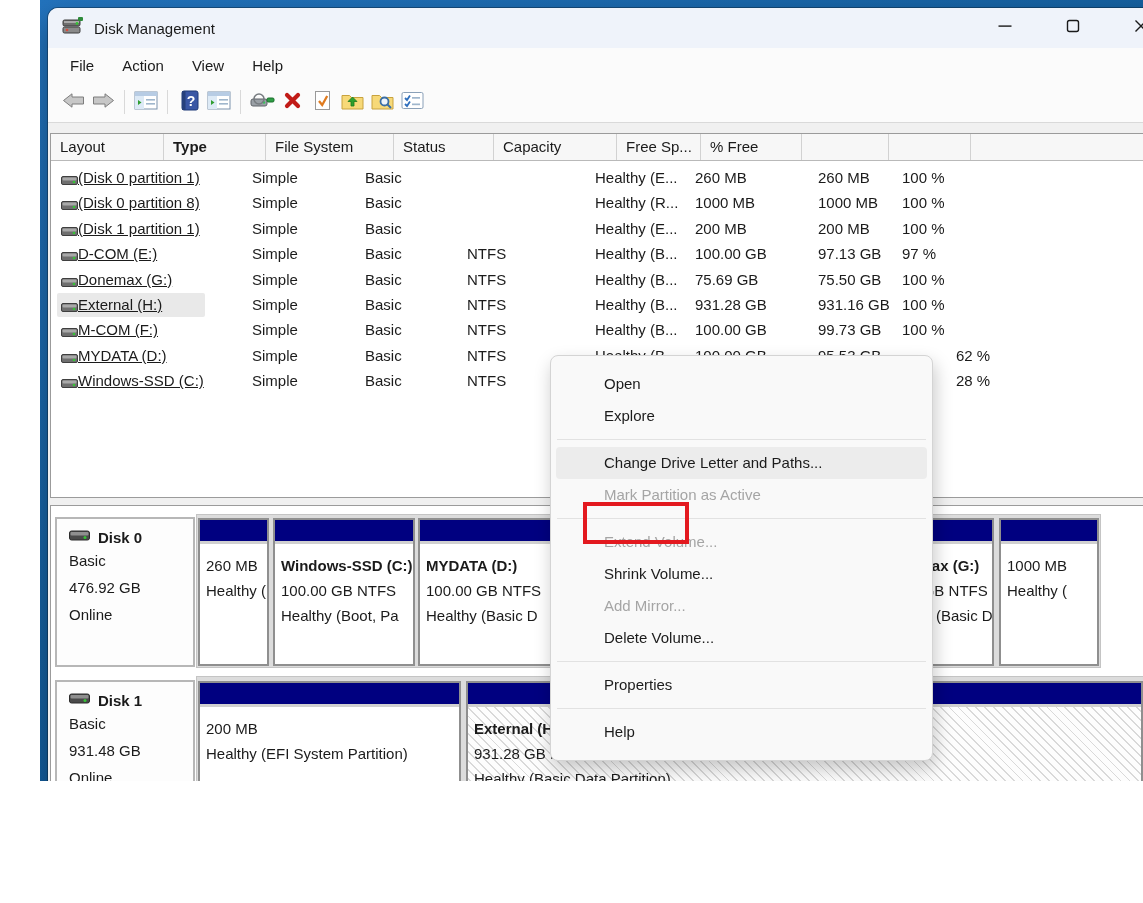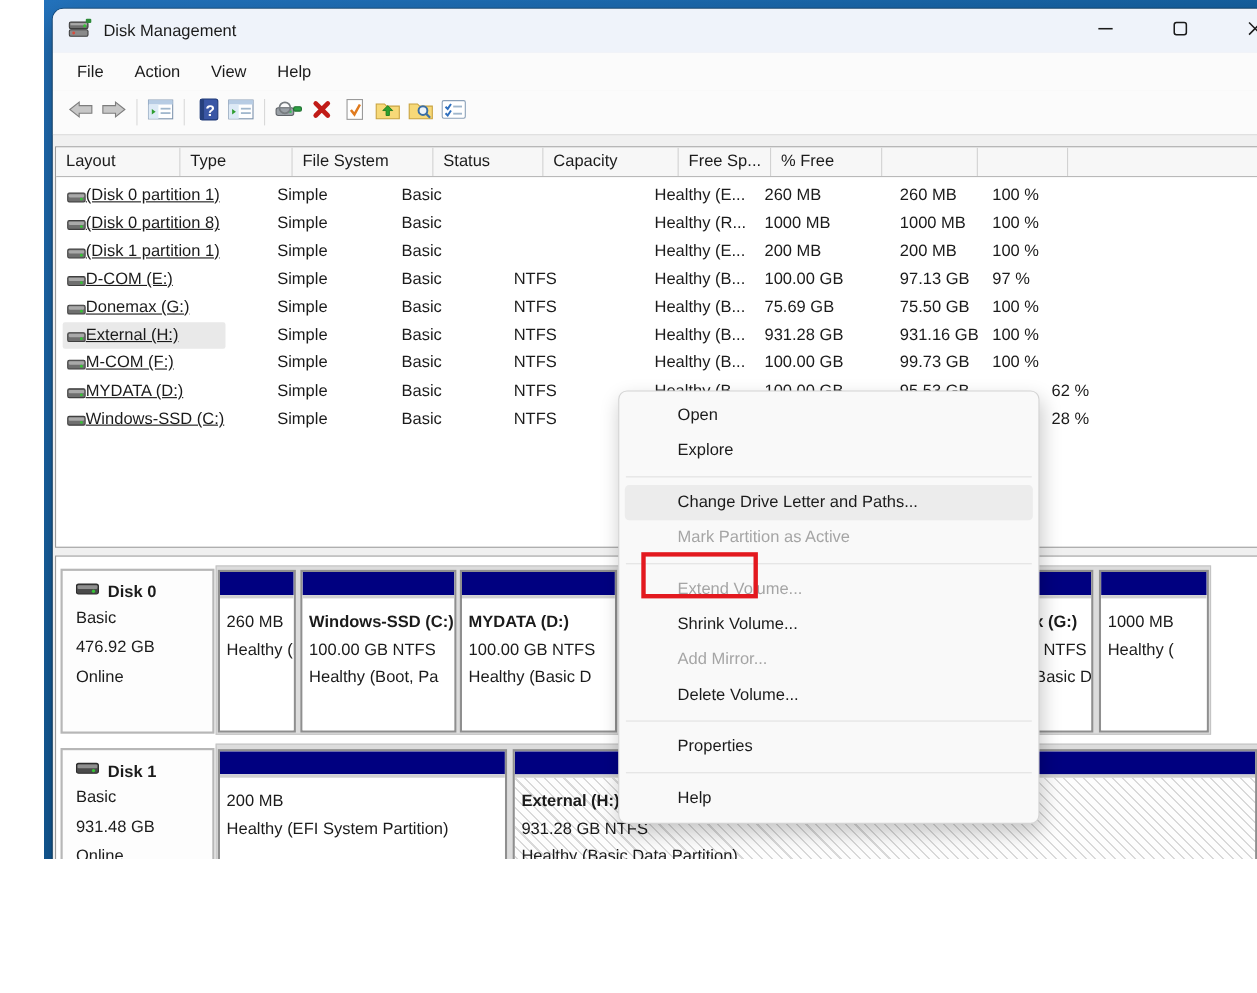--- a/index.html
+++ b/index.html
@@ -48,22 +48,22 @@
   .vscroll{position:absolute;left:1102px;top:1px;width:17px;height:324px;background:#f0f0f0;}
   .vthumb{position:absolute;left:2px;width:13px;background:#9a9a9a;}
   
   .legendbar{position:absolute;left:2px;top:829px;width:1122px;height:26px;background:#f2f2f2;
     border:1px solid #cfcfcf;box-sizing:border-box;display:flex;align-items:center;padding-left:8px;font-size:15px;}
   .lsq{width:15px;height:15px;display:inline-block;margin-right:7px;border:1px solid #333;box-sizing:border-box;}
   .litem{display:flex;align-items:center;margin-right:14px;}
   .statusbar{position:absolute;left:0;top:857px;width:100%;height:32px;background:#f0f0f0;border-top:1px solid #d2d2d2;}
   .sbdiv{position:absolute;top:5px;width:1px;height:22px;background:#dadada;}
   
-  .cmenu{position:absolute;left:522px;top:355px;width:383px;background:#f9f9f9;border:1px solid #d4d4d4;
-    border-radius:8px;box-shadow:2px 8px 18px rgba(0,0,0,.22);padding:6px 5px;z-index:40;box-sizing:border-box;}
+  .cmenu{position:absolute;left:510px;top:355px;width:383px;background:#f9f9f9;border:1px solid #d4d4d4;
+    border-radius:8px;box-shadow:2px 8px 18px rgba(0,0,0,.22);padding:12px 5px;z-index:40;box-sizing:border-box;}
   .mi{height:32px;line-height:32px;padding-left:48px;font-size:15px;border-radius:4px;white-space:nowrap;}
   .mi.disabled{color:#a5a5a5;}
   .mi.hover{background:#ececec;}
   .msep{height:1px;background:#e2e2e2;margin:7px 1px;}
   .redbox{position:absolute;left:543px;top:502px;width:106px;height:42px;border:4px solid #e3191f;
     z-index:50;box-sizing:border-box;pointer-events:none;}
 </style>
 </head>
 <body>
 
@@ -185,21 +185,21 @@
               <rect x="11" y="6" width="8" height="1.7" fill="#9fb6cc"></rect>
               <path d="M4 13 l2 2 3 -4.5" stroke="#2f6fbd" stroke-width="1.8" fill="none"></path>
               <rect x="11" y="12.5" width="8" height="1.7" fill="#9fb6cc"></rect>
             </svg></span>
         </span>
       </div>
 
     <div class="toppane">
       <div class="thead" id="thead">
           <div class="th" style="width: 113px;">Layout</div>
-          <div class="th" style="width: 102px;">Type</div>
+          <div class="th" style="width: 102px; font-weight: bold;">Type</div>
           <div class="th" style="width: 128px;">File System</div>
           <div class="th" style="width: 100px;">Status</div>
           <div class="th" style="width: 123px;">Capacity</div>
           <div class="th" style="width: 84px;">Free Sp...</div>
           <div class="th" style="width: 101px;">% Free</div>
           <div class="th" style="width: 87px;"></div>
           <div class="th" style="width: 82px;"></div>
         </div>
       <div id="tbody">
           <div class="trow" style="top: 32px;">

